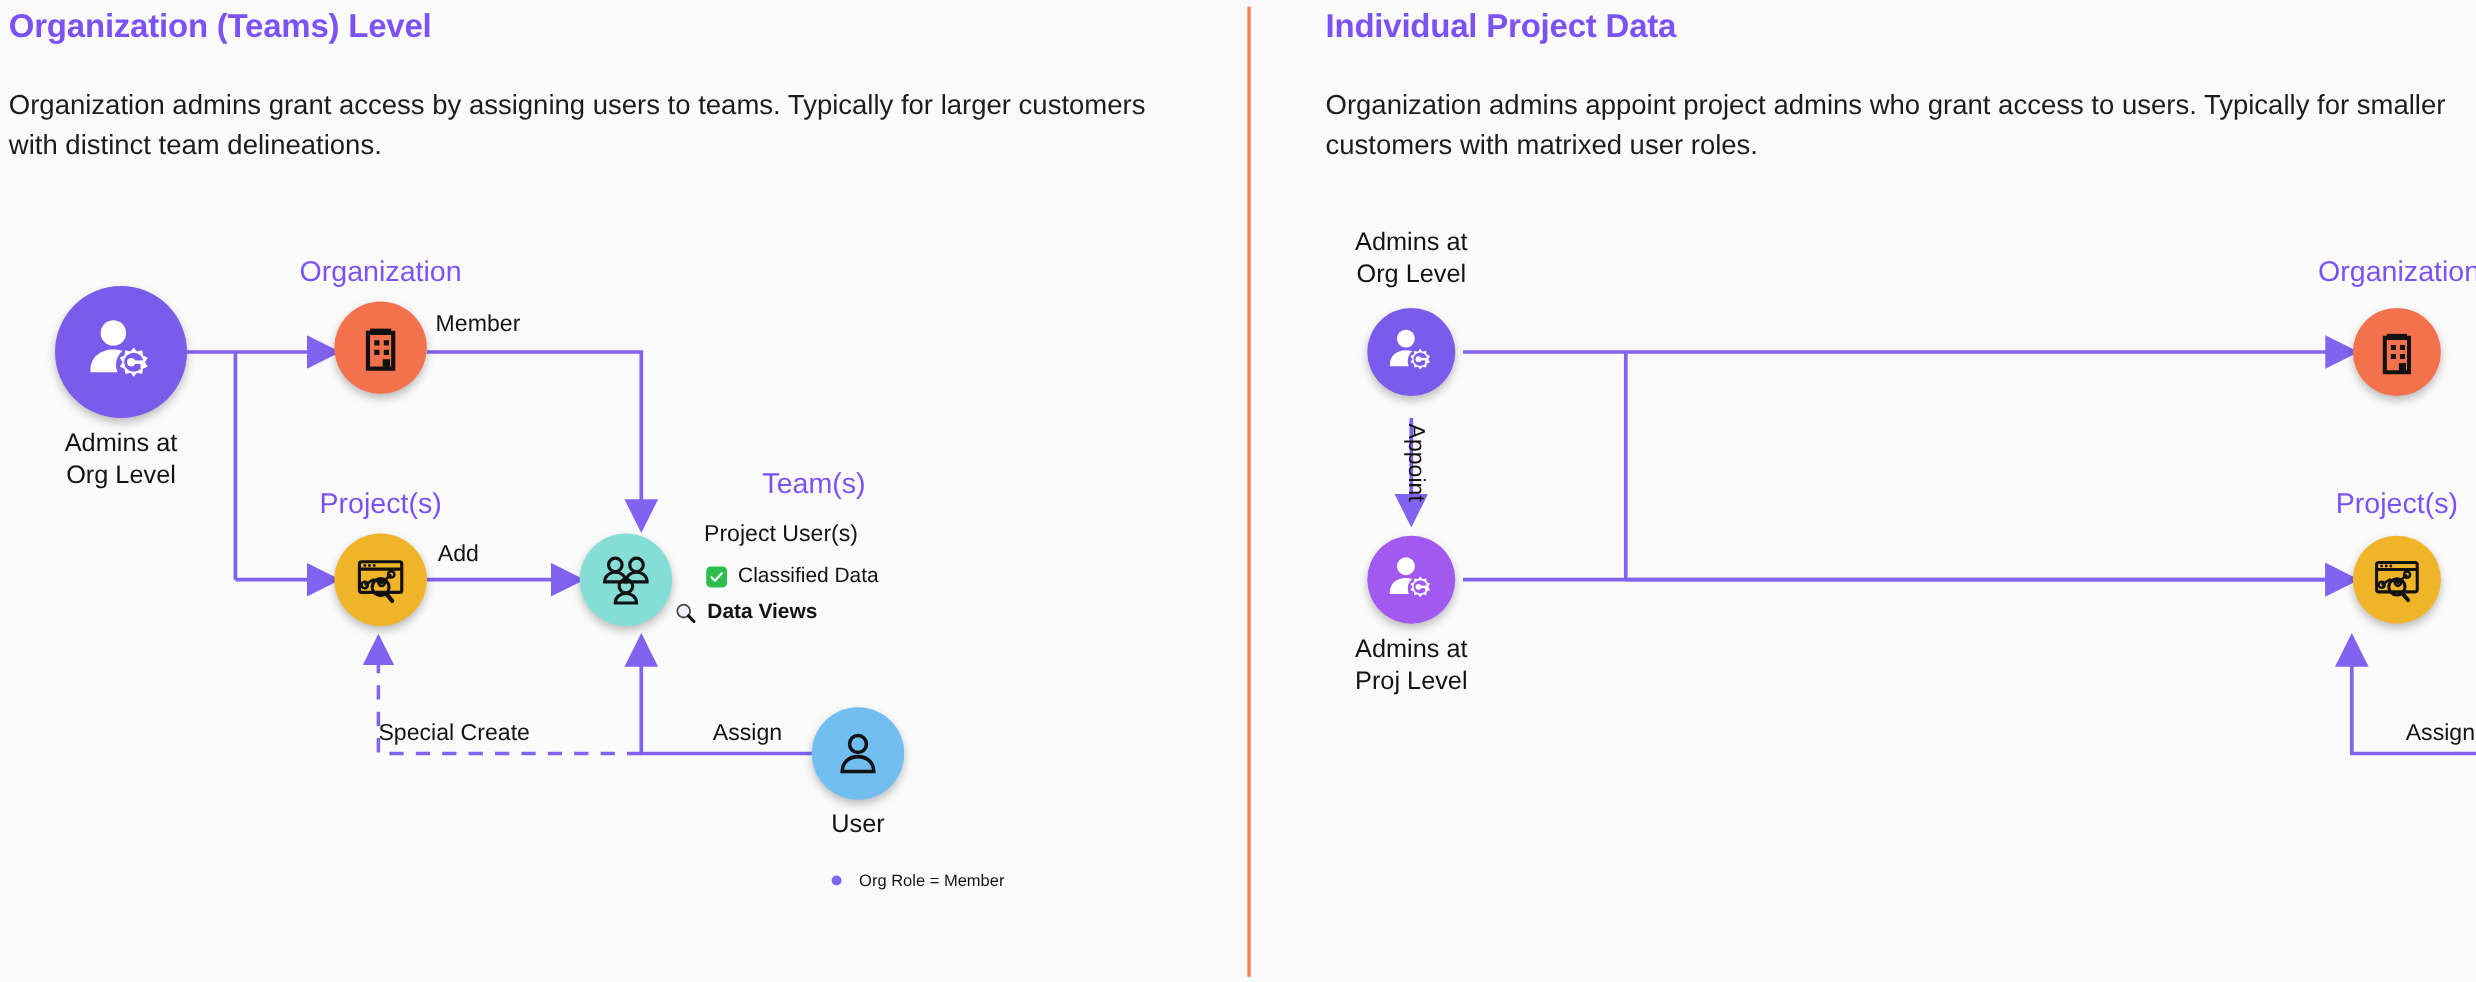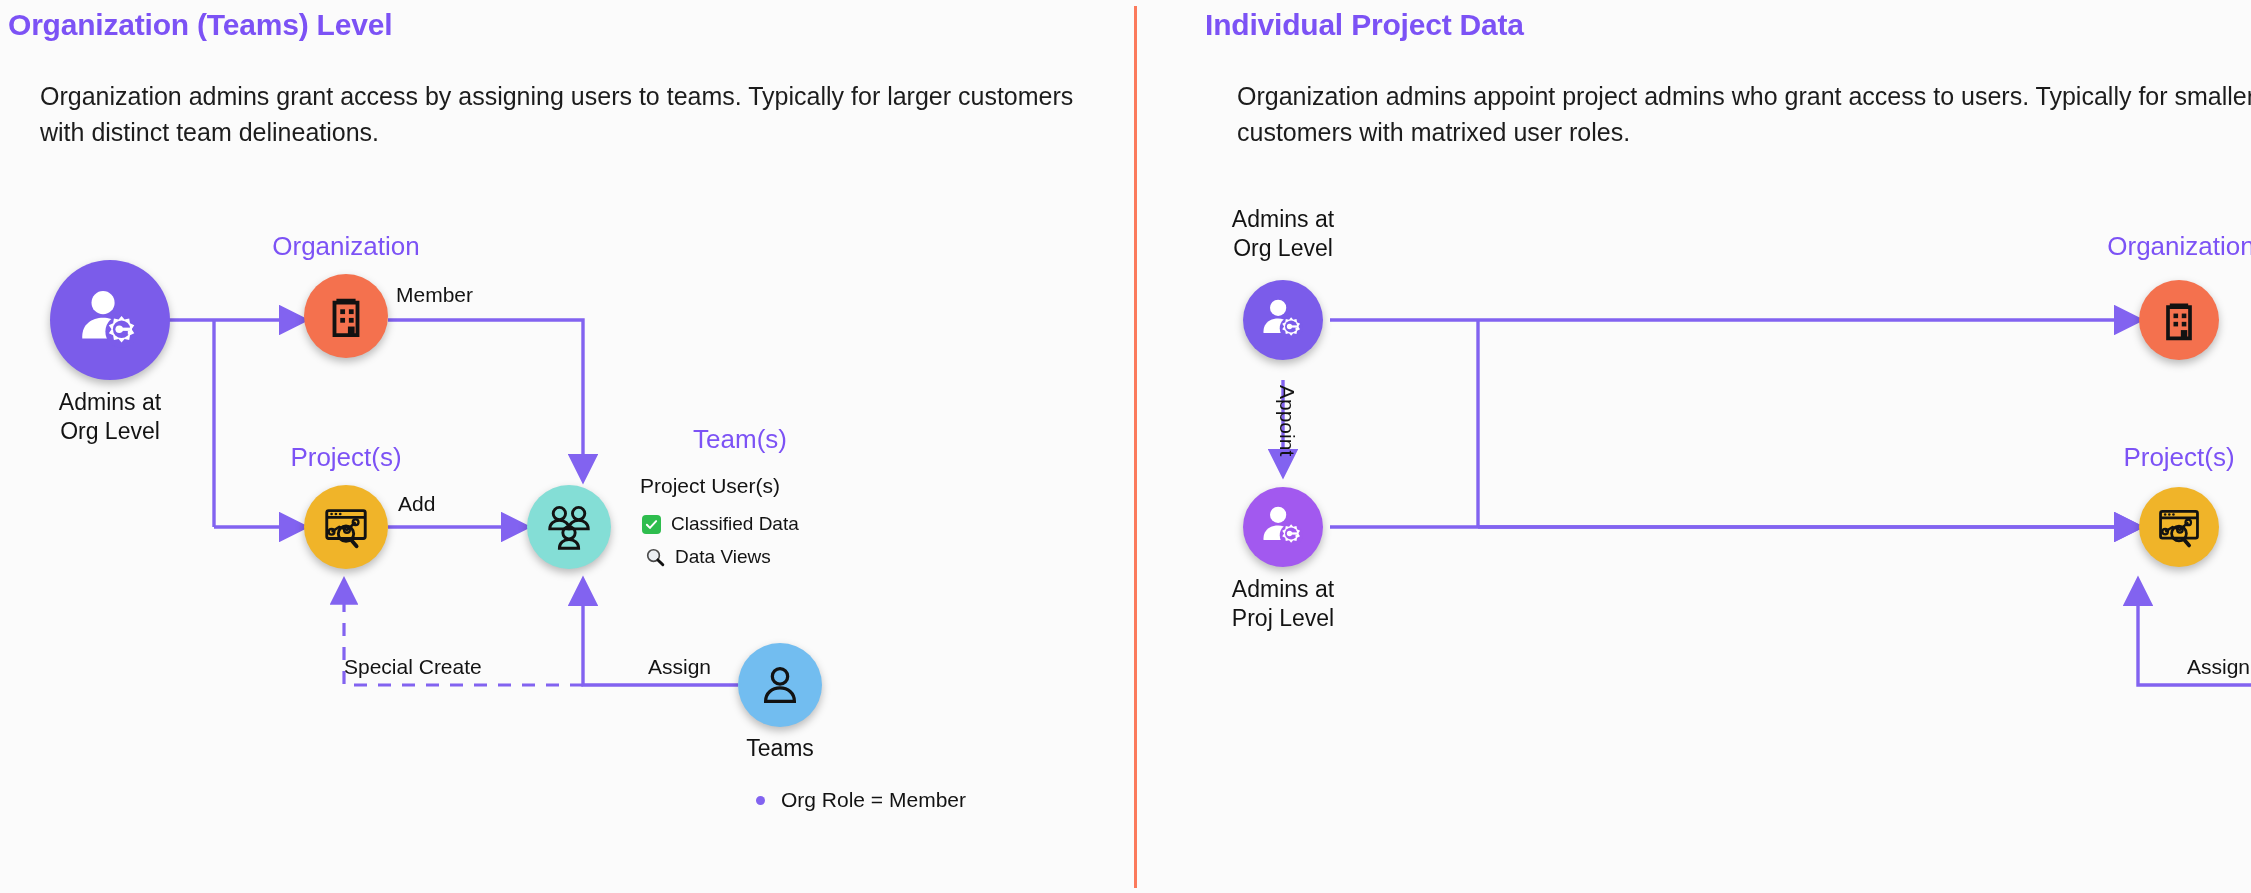--- a/index.html
+++ b/index.html
@@ -26,21 +26,20 @@
     font-size:30px;font-weight:bold;
     color:#7c52f5;
     letter-spacing:-0.2px;
     white-space:nowrap;
   }
   .panel-desc{
     position:absolute;
     font-size:25px;
     line-height:36px;
     color:#1c1c1c;
-    margin-left:32px;
   }
 
   
   .node{
     position:absolute;
     border-radius:50%;
     box-shadow:0 4px 9px rgba(0,0,0,.26);
     display:flex;align-items:center;justify-content:center;
   }
   .node svg{display:block;}
@@ -77,21 +76,21 @@
   .role-glyph{width:22px;height:22px;display:inline-flex;align-items:center;justify-content:center;}
   .chk{
     width:19px;height:19px;border-radius:4px;background:#2ebd4e;
     display:inline-flex;align-items:center;justify-content:center;
   }
   .chk svg{width:13px;height:13px;}
 
   .bullets{position:absolute;}
   .bullet-row{
     display:flex;align-items:center;gap:16px;
-    font-size:21px;color:#131313;white-space:nowrap;height:30px;
+    font-size:15px;color:#131313;white-space:nowrap;height:30px;
   }
   .dot{width:9px;height:9px;border-radius:50%;background:#8263f0;flex:none;}
 
   svg.wires{position:absolute;left:0;top:0;overflow:visible;pointer-events:none;}
 </style>
 </head>
 <body>
 
 <div id="root">
 
@@ -193,39 +192,39 @@
     <div class="role-row" style="left:640px;top:513px;">
       <span class="role-glyph">
         <span class="chk">
             <svg viewBox="0 0 14 14">
               <path d="M2 7.3l3.3 3.4L12 3.4" stroke="#fff" stroke-width="2.1" fill="none" stroke-linecap="round" stroke-linejoin="round"></path>
             </svg>
           </span>
       </span>
       <span>Classified Data</span>
     </div>
-    <div class="role-row" style="left:644px;top:546px;">
+    <div class="role-row" style="left:612px;top:546px;font-weight:bold;">
       <span class="role-glyph">
         <svg width="20" height="20" viewBox="0 0 22 22">
           <circle cx="9.4" cy="9.4" r="6.4" fill="#eceff3" stroke="#4a4a4a" stroke-width="1.8"></circle>
           <path d="M14.2 14.2l5.4 5.4" stroke="#121212" stroke-width="3.2" stroke-linecap="round"></path>
         </svg>
       </span>
       <span>Data Views</span>
     </div>
 
     <div class="node" style="left:738px;top:643px;width:84px;height:84px;background:#72bdf0;">
       <span>
         <svg width="46" height="46" viewBox="0 0 48 48">
           <circle cx="24" cy="15" r="8" fill="none" stroke="#121212" stroke-width="3.4"></circle>
           <path d="M9 41c0-8.6 6.7-14 15-14s15 5.4 15 14z" fill="none" stroke="#121212" stroke-width="3.4"></path>
         </svg>
       </span>
     </div>
-    <div class="node-label" style="left:730px;top:734px;width:100px;">Teams</div>
+    <div class="node-label" style="left:730px;top:734px;width:100px;">User</div>
 
     <div class="bullets" style="left:756px;top:785px;">
       <div class="bullet-row">
         <span class="dot"></span>
         <span>Org Role = Member</span>
       </div>
     </div>
 
     <div class="edge-label" style="left:396px;top:283px;">Member</div>
     <div class="edge-label" style="left:398px;top:492px;">Add</div>

